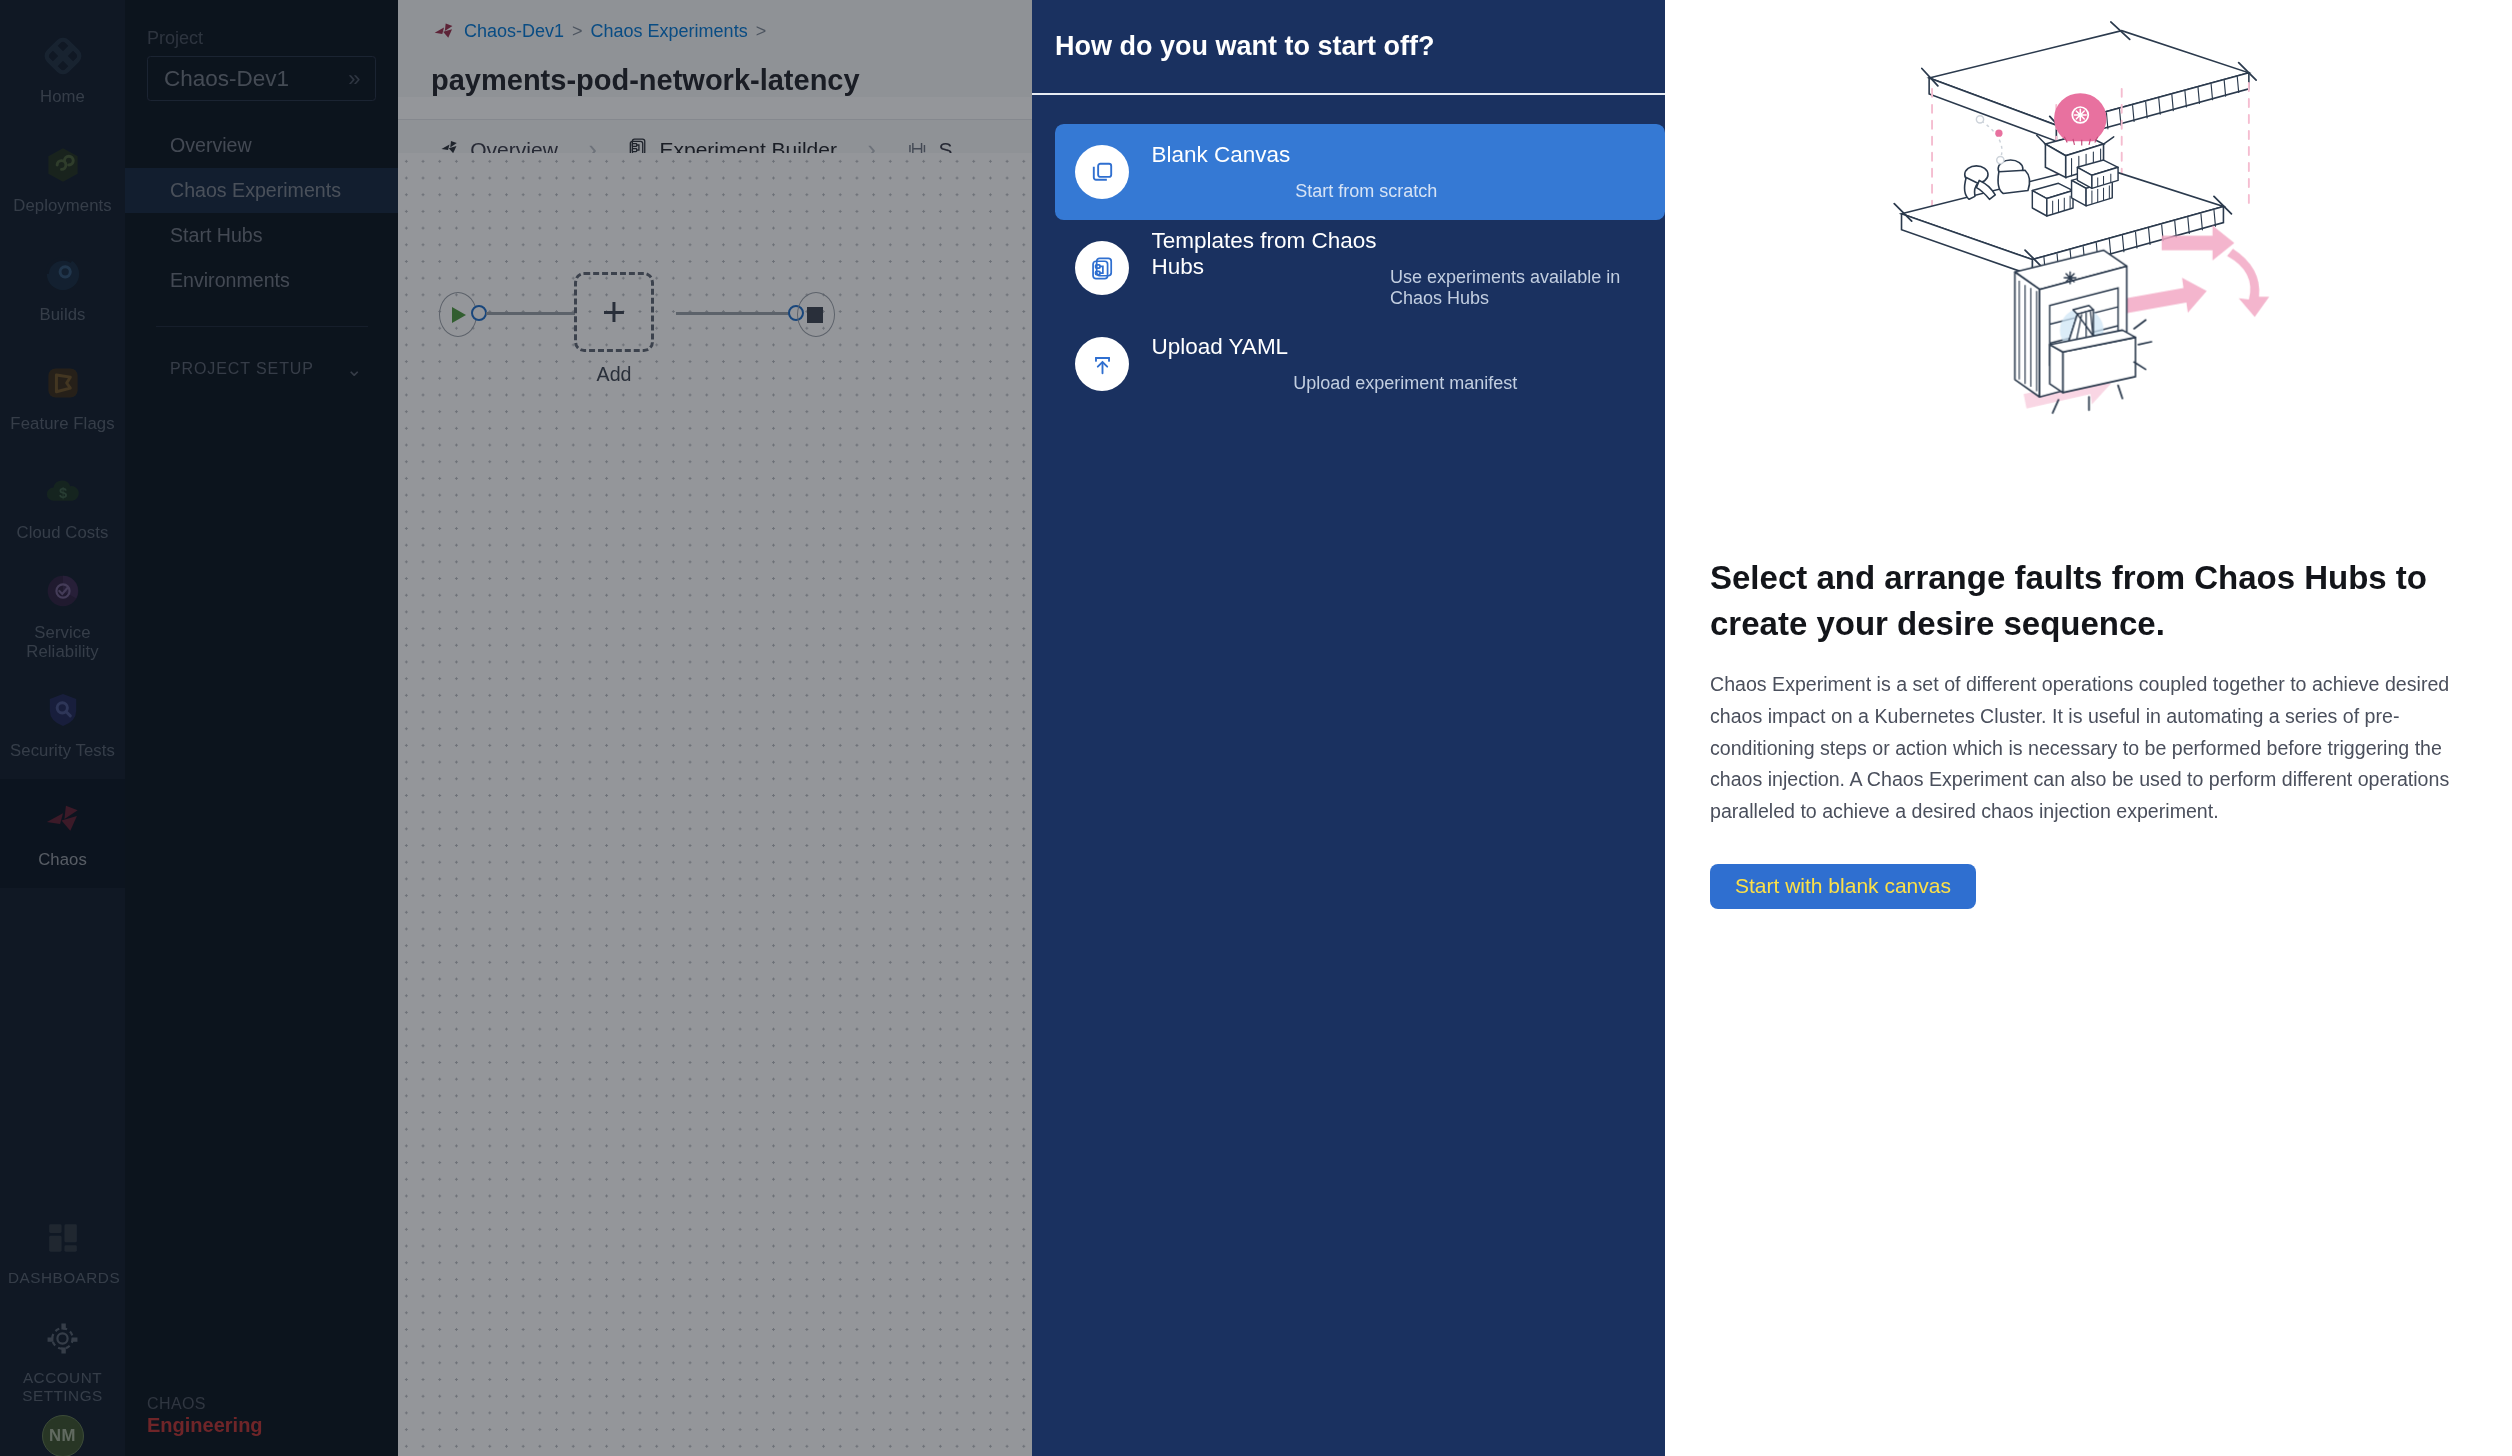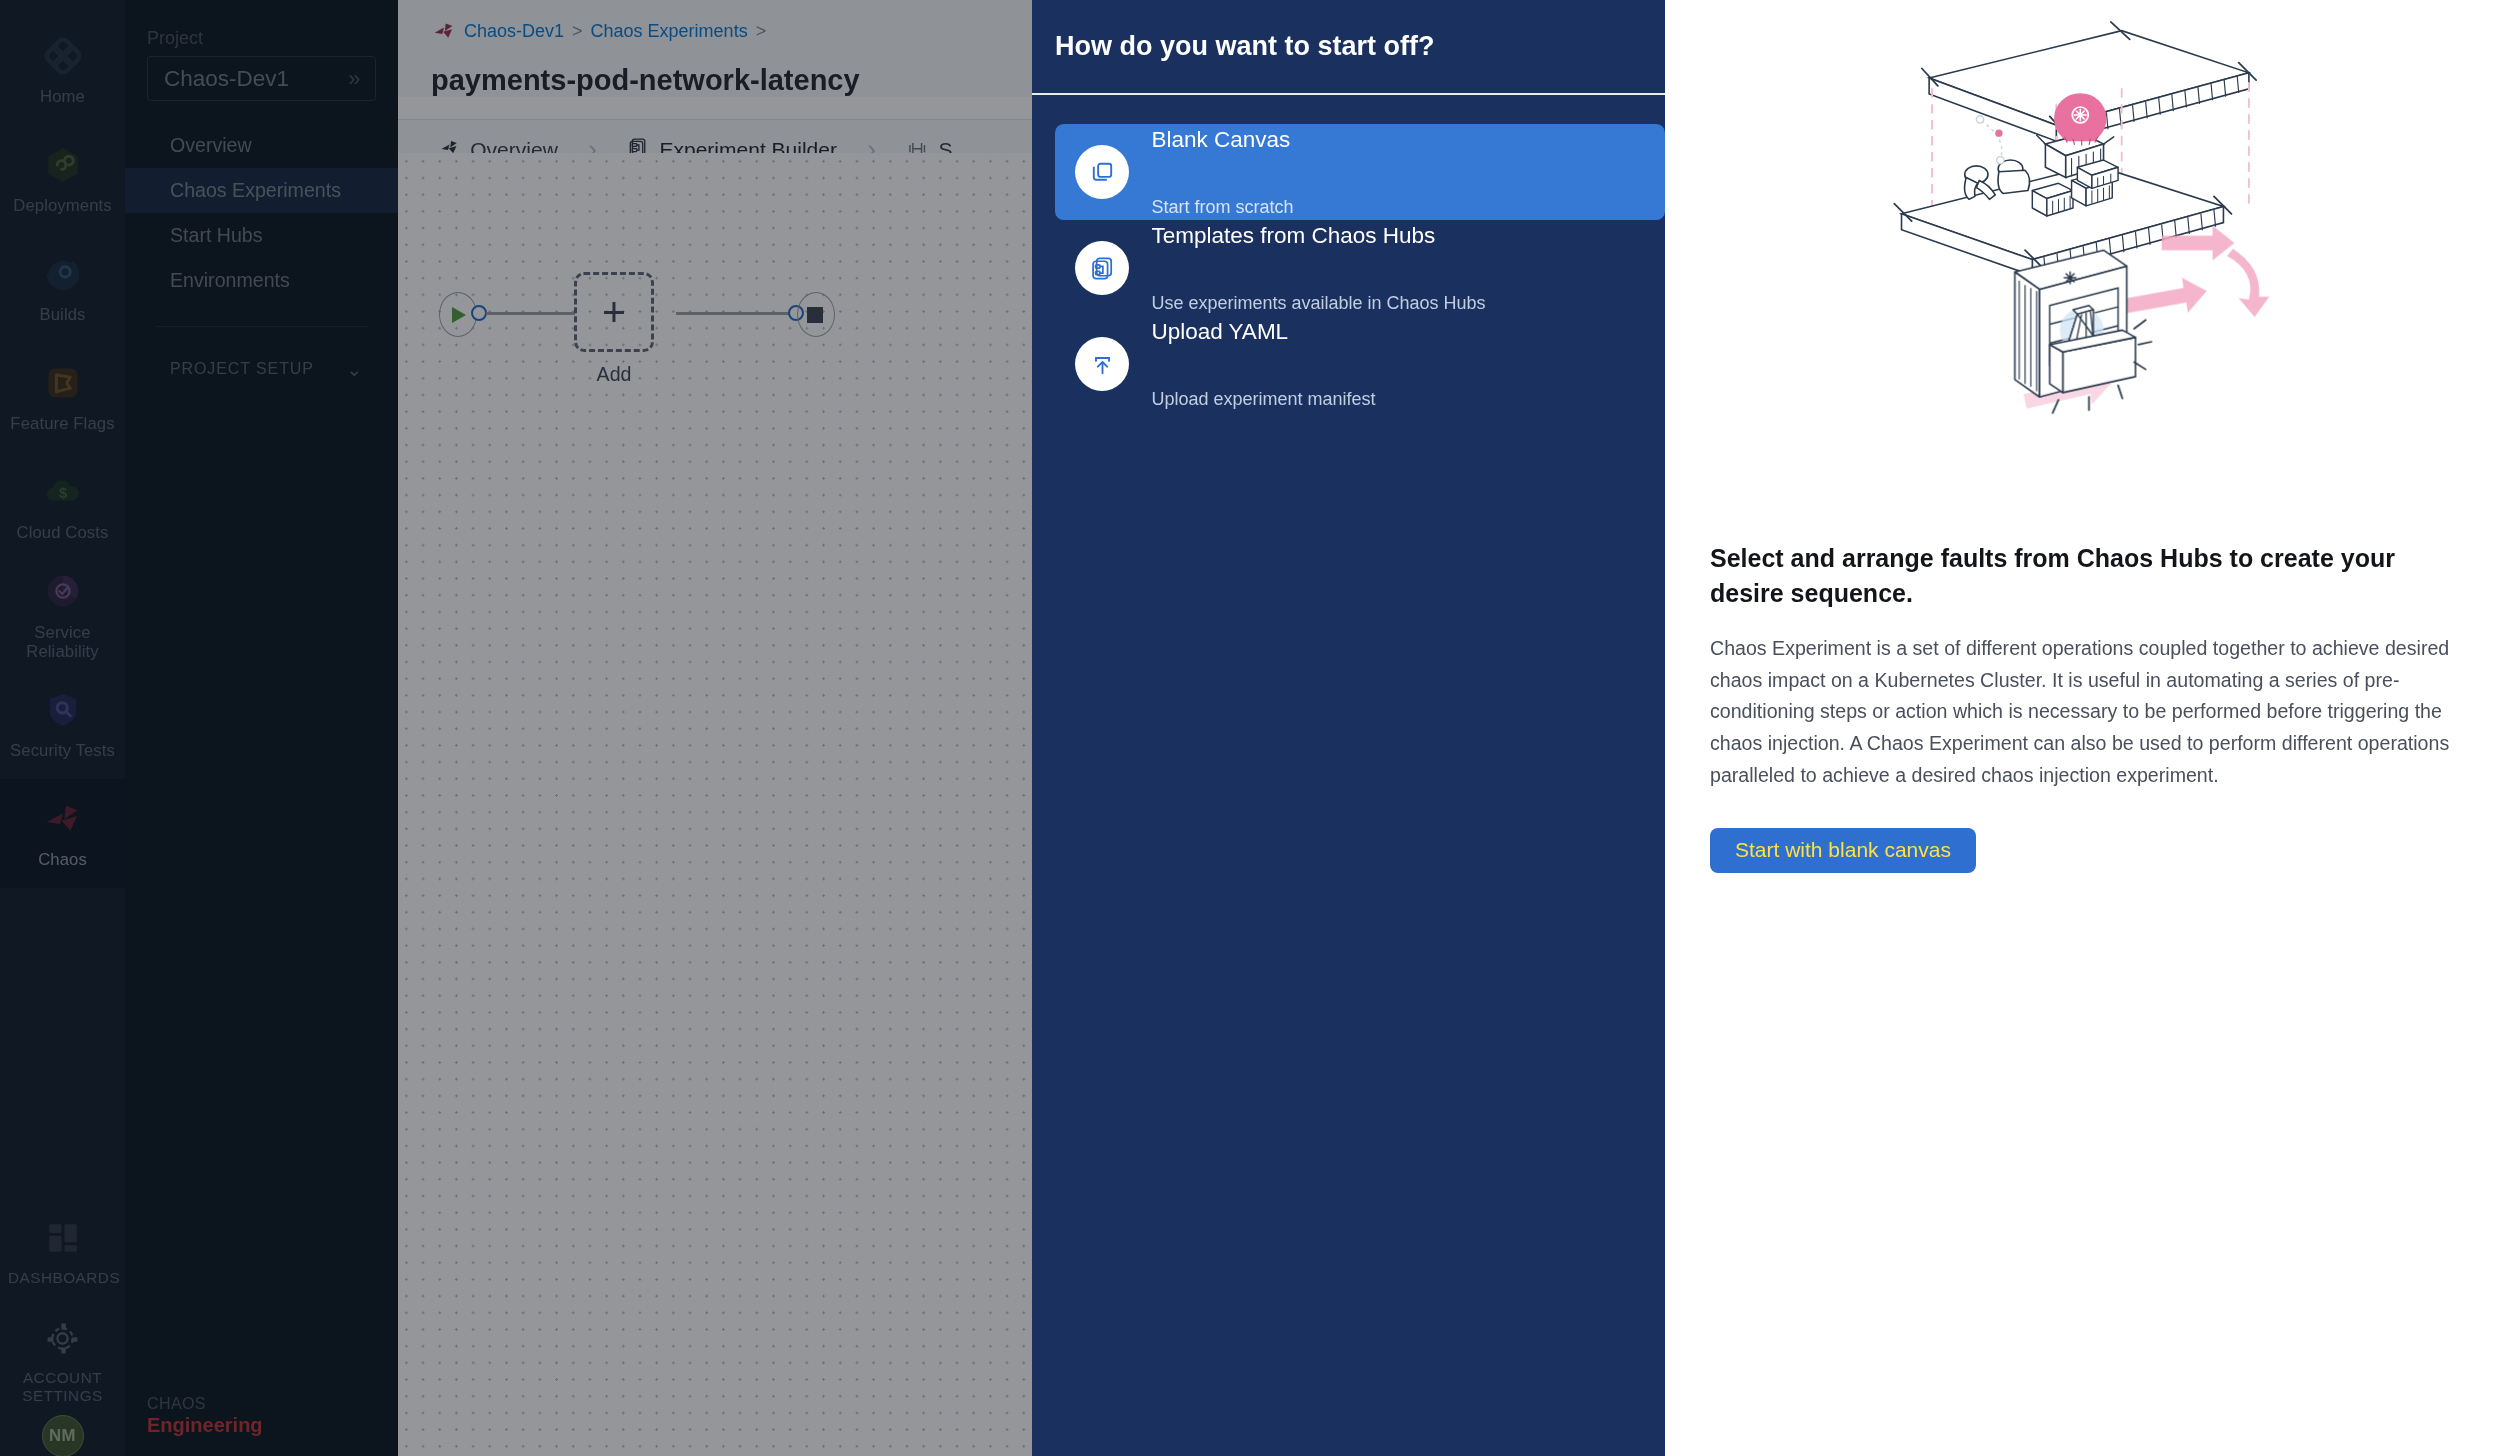--- a/index.html
+++ b/index.html
@@ -157,34 +157,34 @@
   .opt {
     display: flex; align-items: center; gap: 22px;
     margin-left: 23px; height: 96px; padding-left: 20.4px;
     border-radius: 8.7px; cursor: pointer;
   }
   .opt.selected { background: #3579d4; }
   .opt-ic {
     flex: 0 0 auto; width: 54px; height: 54px; border-radius: 50%;
     background: #ffffff; display: flex; align-items: center; justify-content: center;
   }
-  .opt-txt { display: flex; flex-direction: column; gap: 5.1px; justify-content: flex-end; }
+  .opt-txt { display: flex; flex-direction: row; gap: 5.1px; justify-content: flex-end; }
   .opt-title { color: #ffffff; font-size: 22.5px; }
   .opt-sub { color: #c2cee0; font-size: 18px; margin-top: 39px; }
   .opt.selected .opt-sub { color: #d6e3f5; }
 
   
   .modal-right {
     position: absolute; left: 1665px; top: 0; width: 848px; height: 1457px;
     background: #ffffff; padding: 0 45px;
   }
   .illus { width: 436px; height: 509px; margin: 16px auto 0 auto; display: block; }
   .mr-head {
-    font-size: 25px; font-weight: bold; color: #13151a;
-    line-height: 1.38; margin-top: 16px; max-width: 749px;
+    font-size: 33px; font-weight: bold; color: #13151a;
+    line-height: 1.38; margin-top: 30px; max-width: 749px;
   }
   .mr-body {
     font-size: 19.6px; color: #4a4f5c; line-height: 1.62;
     margin-top: 23px; max-width: 752px;
   }
   .mr-btn {
     margin-top: 36px; display: inline-flex; align-items: center; justify-content: center;
     height: 45px; padding: 16px 25px; background: #2f6fd0;
     color: #fde047; font-size: 21px; border: none; border-radius: 8px; cursor: pointer;
   }

